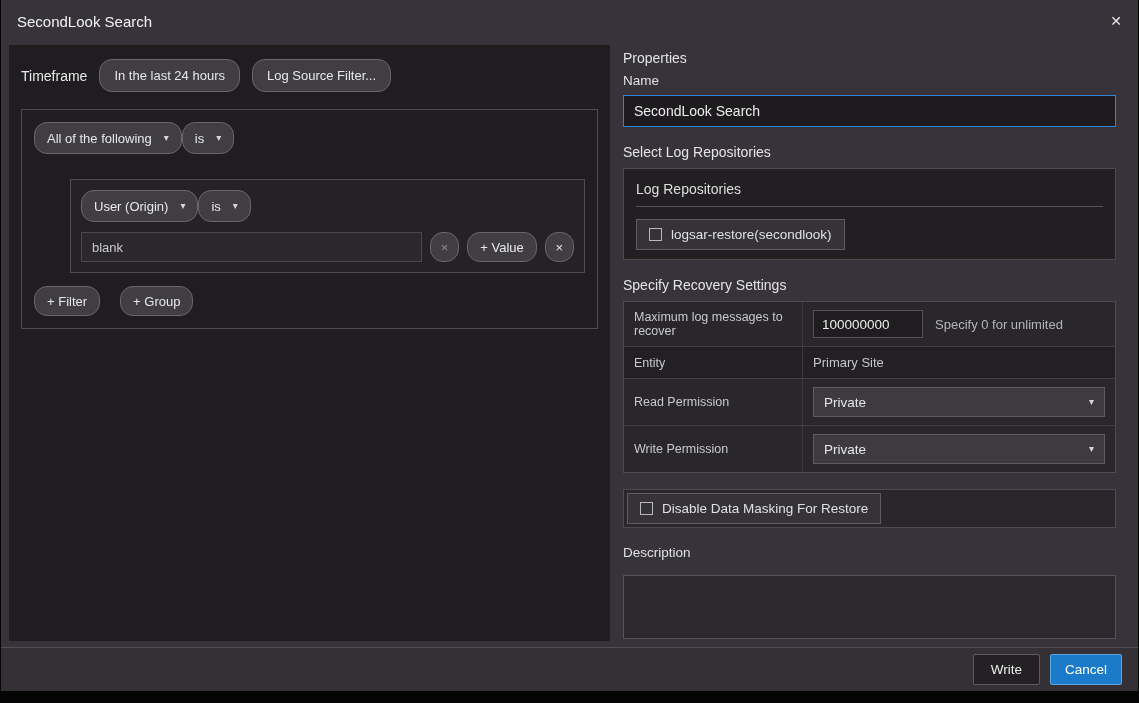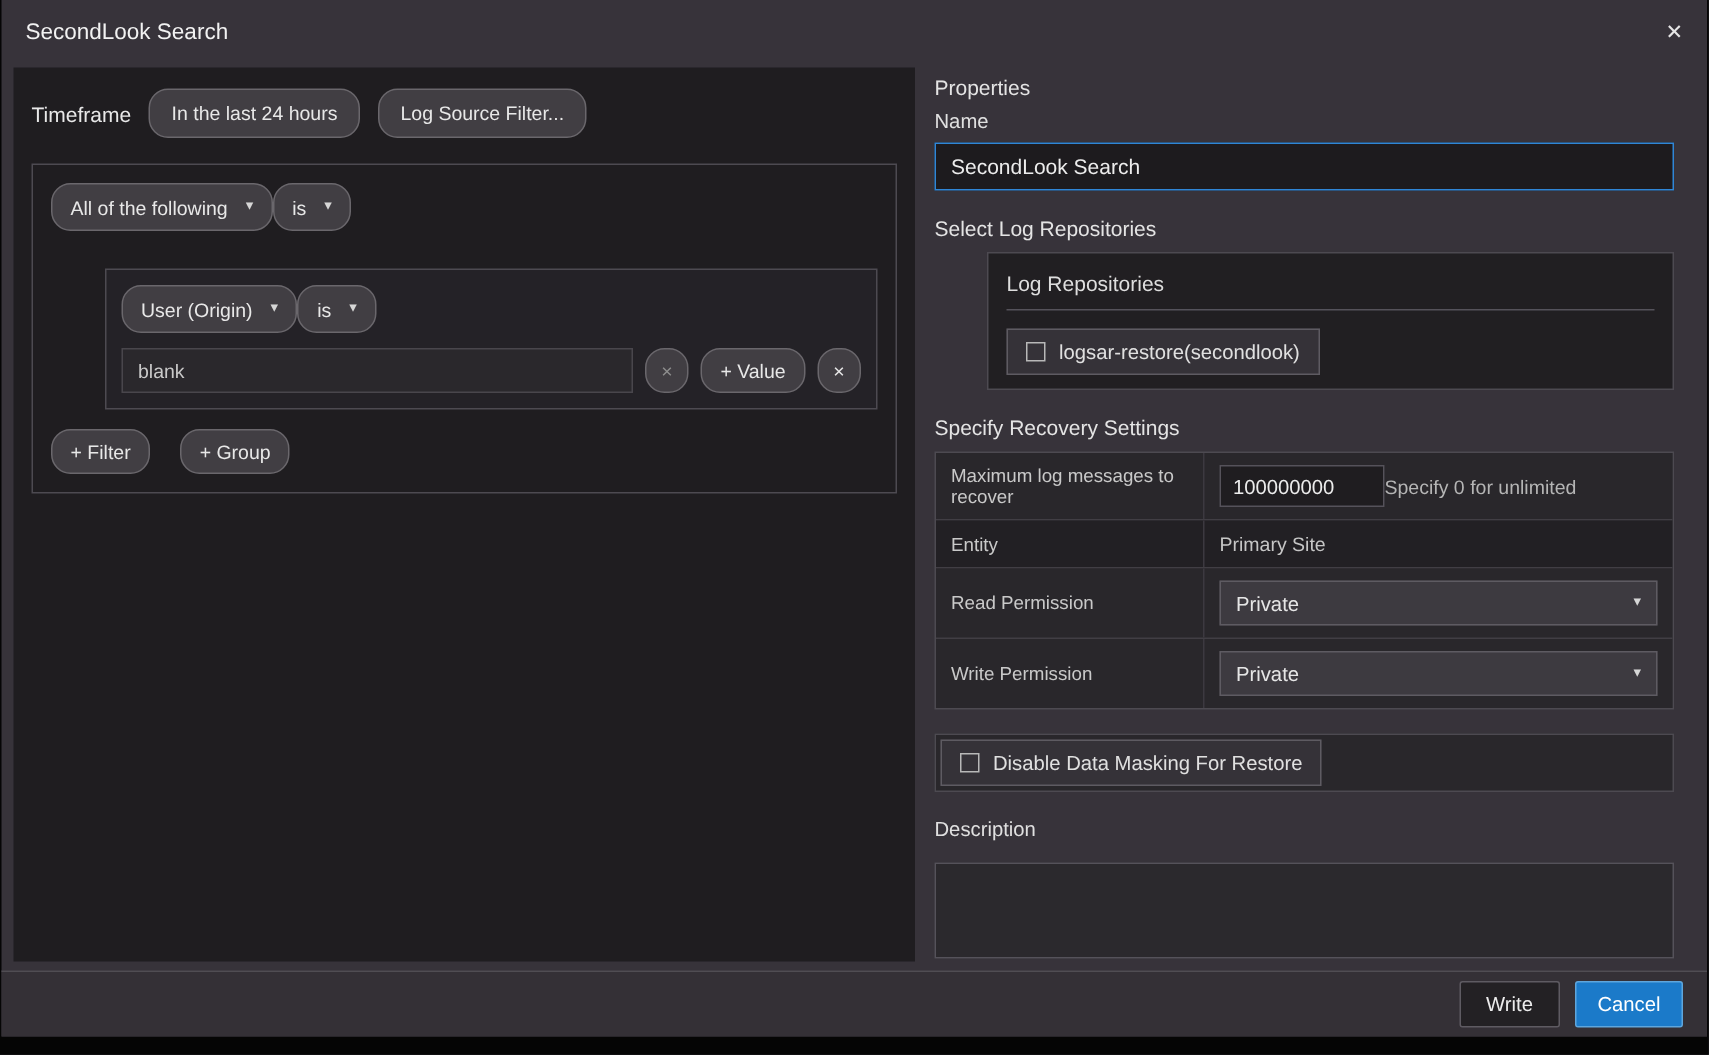--- a/index.html
+++ b/index.html
@@ -33,31 +33,31 @@
   .actions-row { margin-top:13px; display:flex; gap:20px; }
 
   
   .right-panel { position:absolute; left:622px; top:50px; width:493px; color:#dcdcdc; }
   .section-label { font-size:14px; color:#e4e4e4; margin-bottom:7px; }
   .field-label { font-size:13.5px; color:#e0e0e0; margin:6px 0 7px; }
   .name-input { width:100%; height:32px; background:#1d1b1e; border:1px solid #2f86d6; color:#ececec; font-size:14px; padding:0 10px; font-family:inherit; outline:none; }
 
   .spaced { margin-top:17px; }
 
-  .repo-box { margin-top:8px; border:1px solid #4d4a51; background:#211f22; padding:12px; height:92px;margin-left:35px; }
+  .repo-box { margin-top:8px; border:1px solid #4d4a51; background:#211f22; padding:12px; height:92px; }
   .repo-header { font-size:14px; color:#dedede; padding-bottom:9px; border-bottom:1px solid #55525a; }
   .pill { margin-top:12px; display:inline-flex; align-items:center; gap:9px; border:1px solid #5e5b62; background:#353238; padding:7px 12px; font-size:13.5px; color:#e0e0e0; cursor:pointer; }
   .checkbox { width:13px; height:13px; border:1px solid #b8b8b8; background:transparent; display:inline-block; flex:none; }
 
   .settings-table { margin-top:8px; border:1px solid #4d4a51; }
   .settings-row { display:flex; background:#29272b; border-bottom:1px solid #413e44; }
   .settings-row:last-child { border-bottom:none; }
   .settings-row.darker { background:#222024; }
   .settings-label { width:178px; padding:8px 10px; font-size:12.5px; color:#c9c9c9; display:flex; align-items:center; }
-  .settings-value { flex:1; padding:8px 10px; display:flex; align-items:center; gap:0; border-left:1px solid #3c3940; }
+  .settings-value { flex:1; padding:8px 10px; display:flex; align-items:center; gap:12px; border-left:1px solid #3c3940; }
   .num-input { width:110px; height:28px; background:#1f1d20; border:1px solid #55525a; color:#ececec; font-size:13.5px; padding:0 8px; font-family:inherit; outline:none; }
   .hint { color:#b5b5b5; font-size:13px; }
   .static-value { color:#c6c6c6; font-size:13px; }
   .select { flex:1; height:30px; background:#3d3a40; border:1px solid #5e5b62; display:flex; align-items:center; justify-content:space-between; padding:0 10px; color:#e6e6e6; font-size:13.5px; cursor:pointer; }
 
   .masking-box { margin-top:16px; border:1px solid #4d4a51; background:#29272b; padding:3px; }
   .masking-box .pill { margin-top:0; }
 
   .description-textarea { margin-top:8px; width:100%; height:64px; background:#2b292d; border:1px solid #55525a; color:#e0e0e0; font-family:inherit; font-size:13px; resize:none; outline:none; padding:6px 8px; }
 

